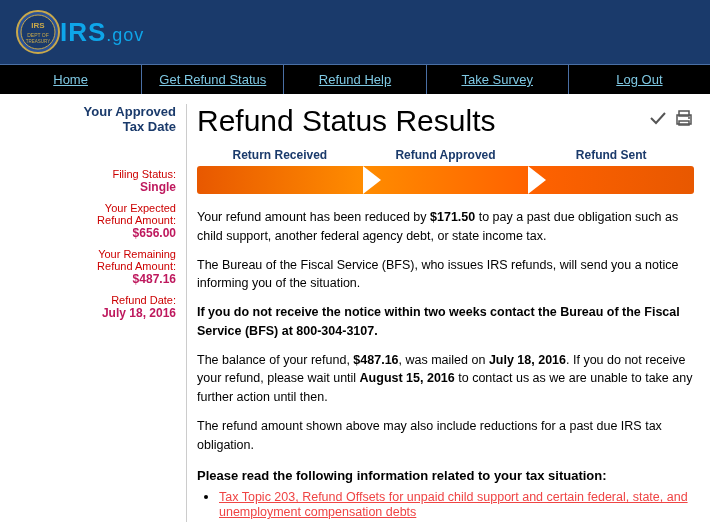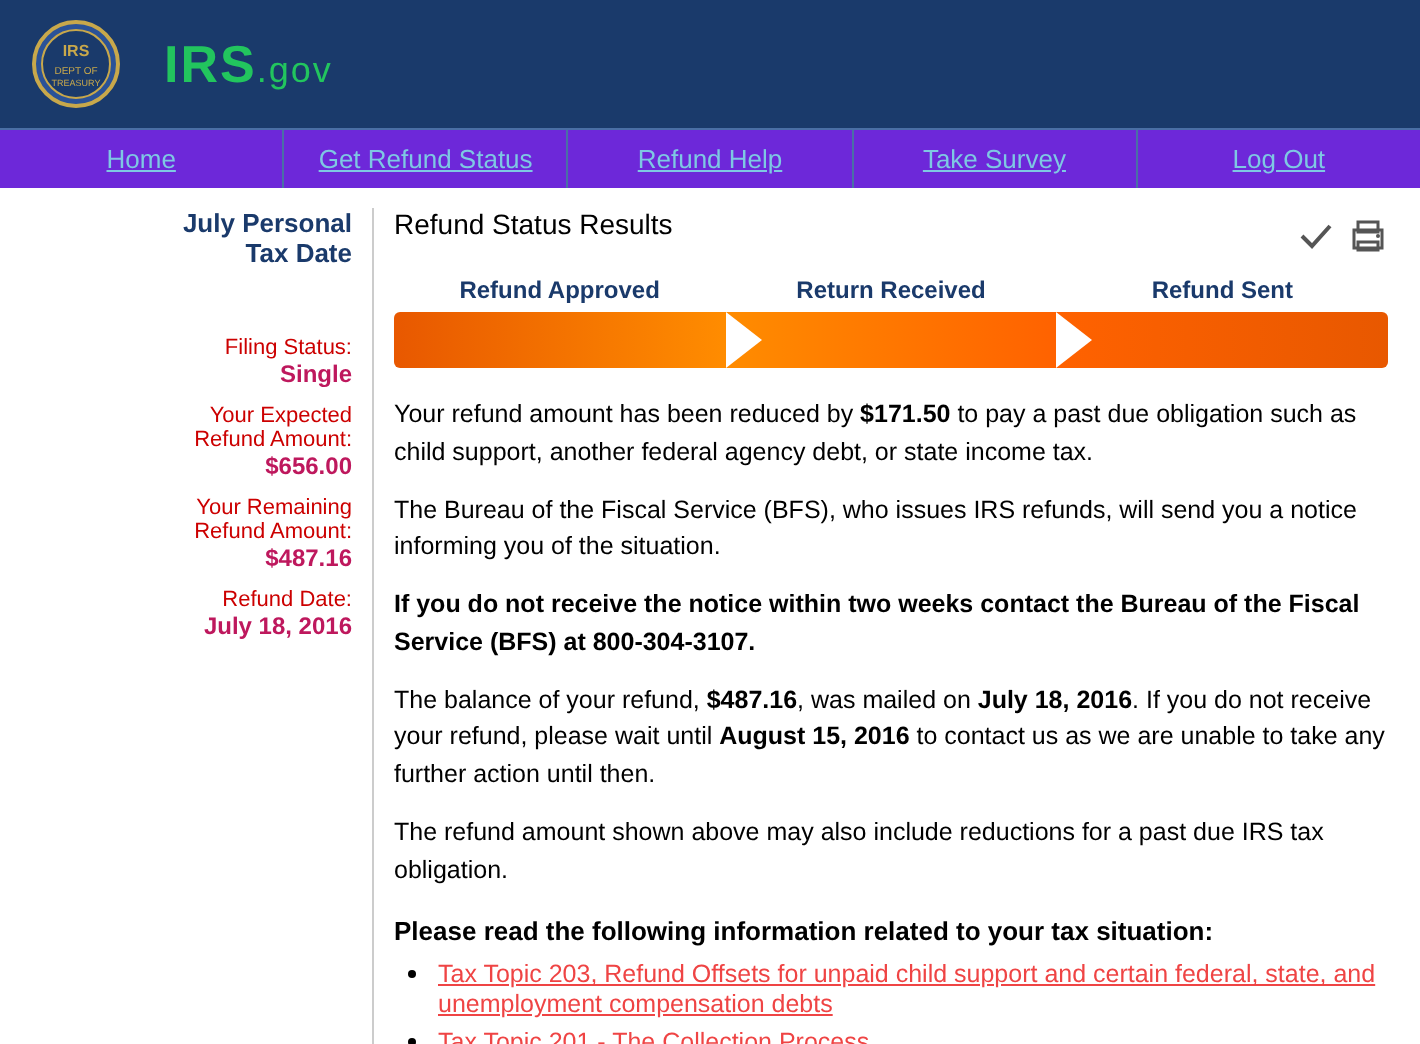--- a/index.html
+++ b/index.html
@@ -8,40 +8,40 @@
     
     #header {
       background: #1a3a6b;
       padding: 10px 16px;
       display: flex;
       align-items: center;
     }
     #irs-logo {
       display: flex;
       align-items: center;
-      gap: 22px;
+      gap: 0;
     }
     .logo-seal {
       width: 44px;
       height: 44px;
     }
     .logo-text {
-      color: #22c55e;
+      color: #0ea5e9;
       font-size: 26px;
       font-weight: bold;
       letter-spacing: 1px;
     }
     .logo-text span {
       font-weight: normal;
       font-size: 18px;
     }
 
     
     #nav {
-      background: #6d28d9;
+      background: #000000;
       border-top: 1px solid #4a6fa5;
       display: flex;
       padding: 0;
     }
     .nav-item {
       flex: 1;
       text-align: center;
       padding: 7px 4px;
       border-right: 1px solid #4a6fa5;
       cursor: pointer;
@@ -99,21 +99,21 @@
       border-left: 1px solid #ccc;
     }
 
     .content-header {
       display: flex;
       justify-content: space-between;
       align-items: flex-start;
       margin-bottom: 10px;
     }
     .page-title {
-      font-size: 14px;
+      font-size: 30px;
       color: #000;
       font-weight: normal;
     }
     .header-icons {
       display: flex;
       gap: 6px;
       margin-top: 4px;
     }
     .header-icon {
       width: 20px;
@@ -220,21 +220,21 @@
   </div>
   <div class="nav-item">
     <a>Log Out</a>
   </div>
 </div>
 
 <div id="main">
 
   <div id="sidebar">
     <div class="sidebar-title">
-      <span>July Personal</span><br>
+      <span>Your Approved</span><br>
       <span>Tax Date</span>
     </div>
 
     <div class="sidebar-field">
       <span class="value">&nbsp;</span>
     </div>
 
     <div class="sidebar-field">
       <span class="label">Filing Status:</span>
       <span class="value">Single</span>
@@ -272,22 +272,22 @@
           <rect x="3" y="7" width="14" height="9" fill="none" stroke="#555" stroke-width="1.5"></rect>
           <rect x="5" y="3" width="10" height="5" fill="none" stroke="#555" stroke-width="1.5"></rect>
           <rect x="5" y="13" width="10" height="4" fill="none" stroke="#555" stroke-width="1.5"></rect>
           <circle cx="15" cy="10" r="1" fill="#555"></circle>
         </svg>
       </div>
     </div>
 
     <div class="progress-section">
       <div class="progress-labels">
+        <div class="progress-label">Return Received</div>
         <div class="progress-label">Refund Approved</div>
-        <div class="progress-label">Return Received</div>
         <div class="progress-label">Refund Sent</div>
       </div>
       <div class="progress-bar-container">
         <div class="progress-bar-bg"></div>
 
         <div style="position:absolute; left:33.3%; top:0; height:100%; display:flex; align-items:center;">
           <div class="chevron-divider"></div>
         </div>
         <div style="position:absolute; left:66.6%; top:0; height:100%; display:flex; align-items:center;">
           <div class="chevron-divider"></div>

